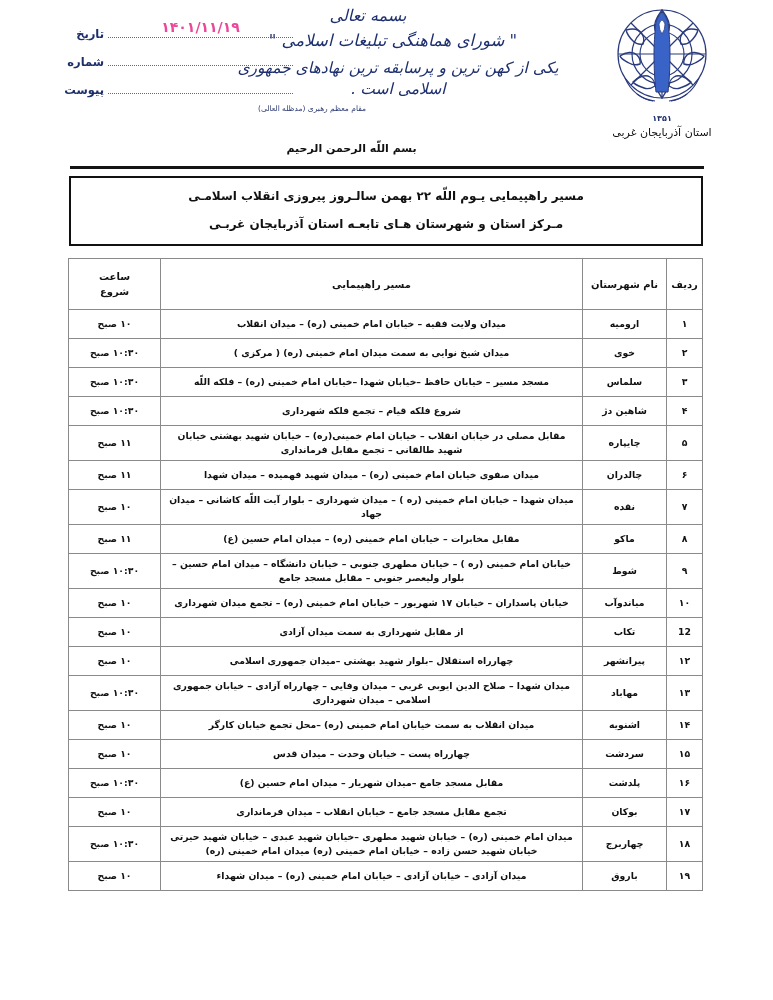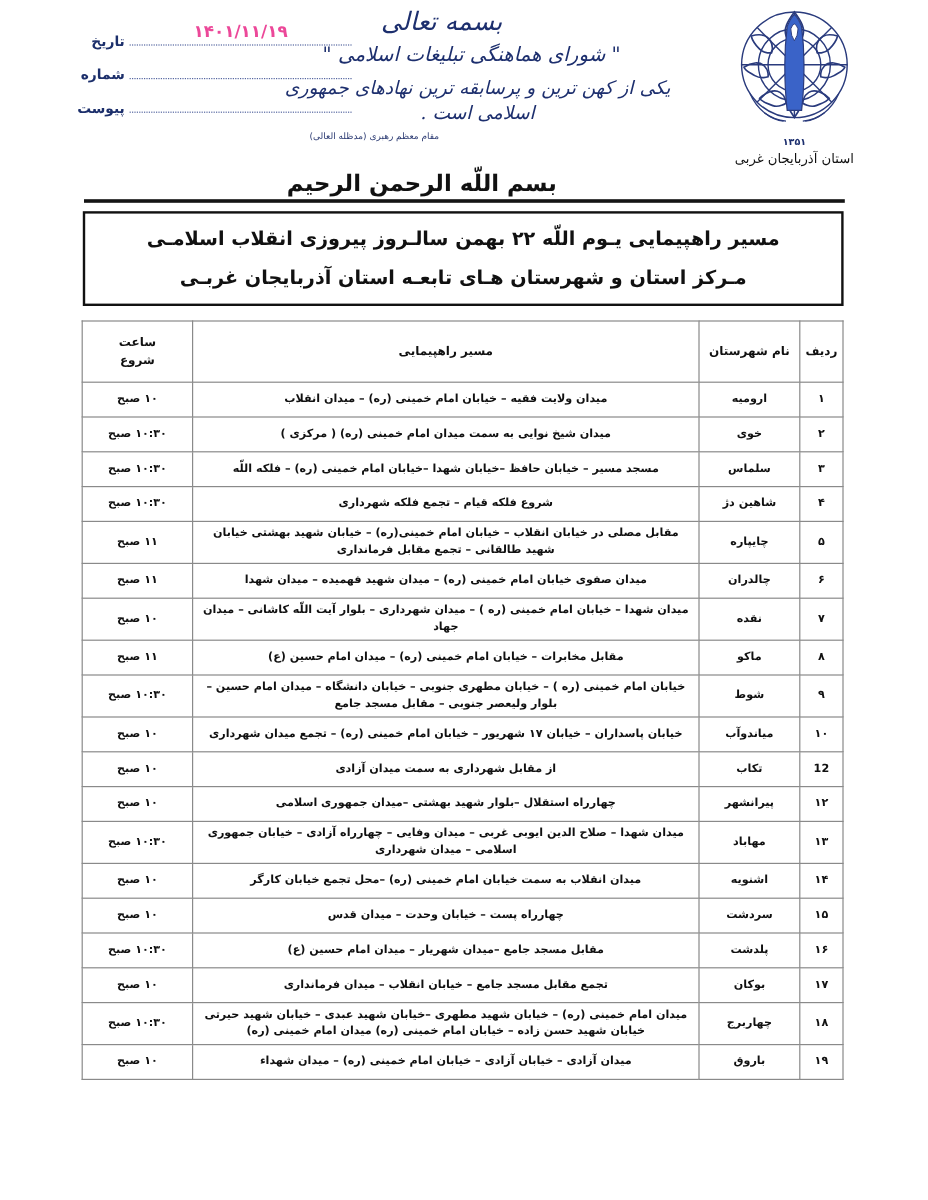--- a/index.html
+++ b/index.html
@@ -77,21 +77,21 @@
   .callig {
     position: absolute;
     top: 2px;
     left: 228px;
     width: 340px;
     text-align: center;
     color: #1d2f6e;
   }
   .callig-1 {
     font-family: "DejaVu Serif", "Liberation Serif", serif;
-    font-size: 21px;
+    font-size: 16px;
     font-style: italic;
     margin-top: 4px;
     margin-right: 60px;
   }
   .callig-2 {
     font-family: "DejaVu Serif", "Liberation Serif", serif;
     font-size: 16.5px;
     font-style: italic;
     margin-top: 6px;
     margin-right: 10px;
@@ -132,21 +132,21 @@
     margin-top: 3px;
   }
 
   
   .bismillah {
     position: absolute;
     top: 142px;
     left: 0;
     width: 773px;
     text-align: center;
-    font-size: 19px;
+    font-size: 11px;
     font-weight: bold;
     padding-right: 70px;
     box-sizing: border-box;
   }
 
   
   .head-rule {
     position: absolute;
     top: 166px;
     left: 70px;
@@ -156,21 +156,21 @@
   }
 
   
   .title-box {
     margin: 8px 70px 0 69px;
     border: 2px solid #111;
     padding: 12px 10px 13px 10px;
     text-align: center;
   }
   .title-line {
-    font-size: 16px;
+    font-size: 12px;
     font-weight: bold;
     letter-spacing: 0.2px;
     line-height: 1.1;
   }
   .title-line + .title-line { margin-top: 15px; }
 
   
   table.routes {
     margin: 12px 70px 0 69px;
     border-collapse: collapse;

